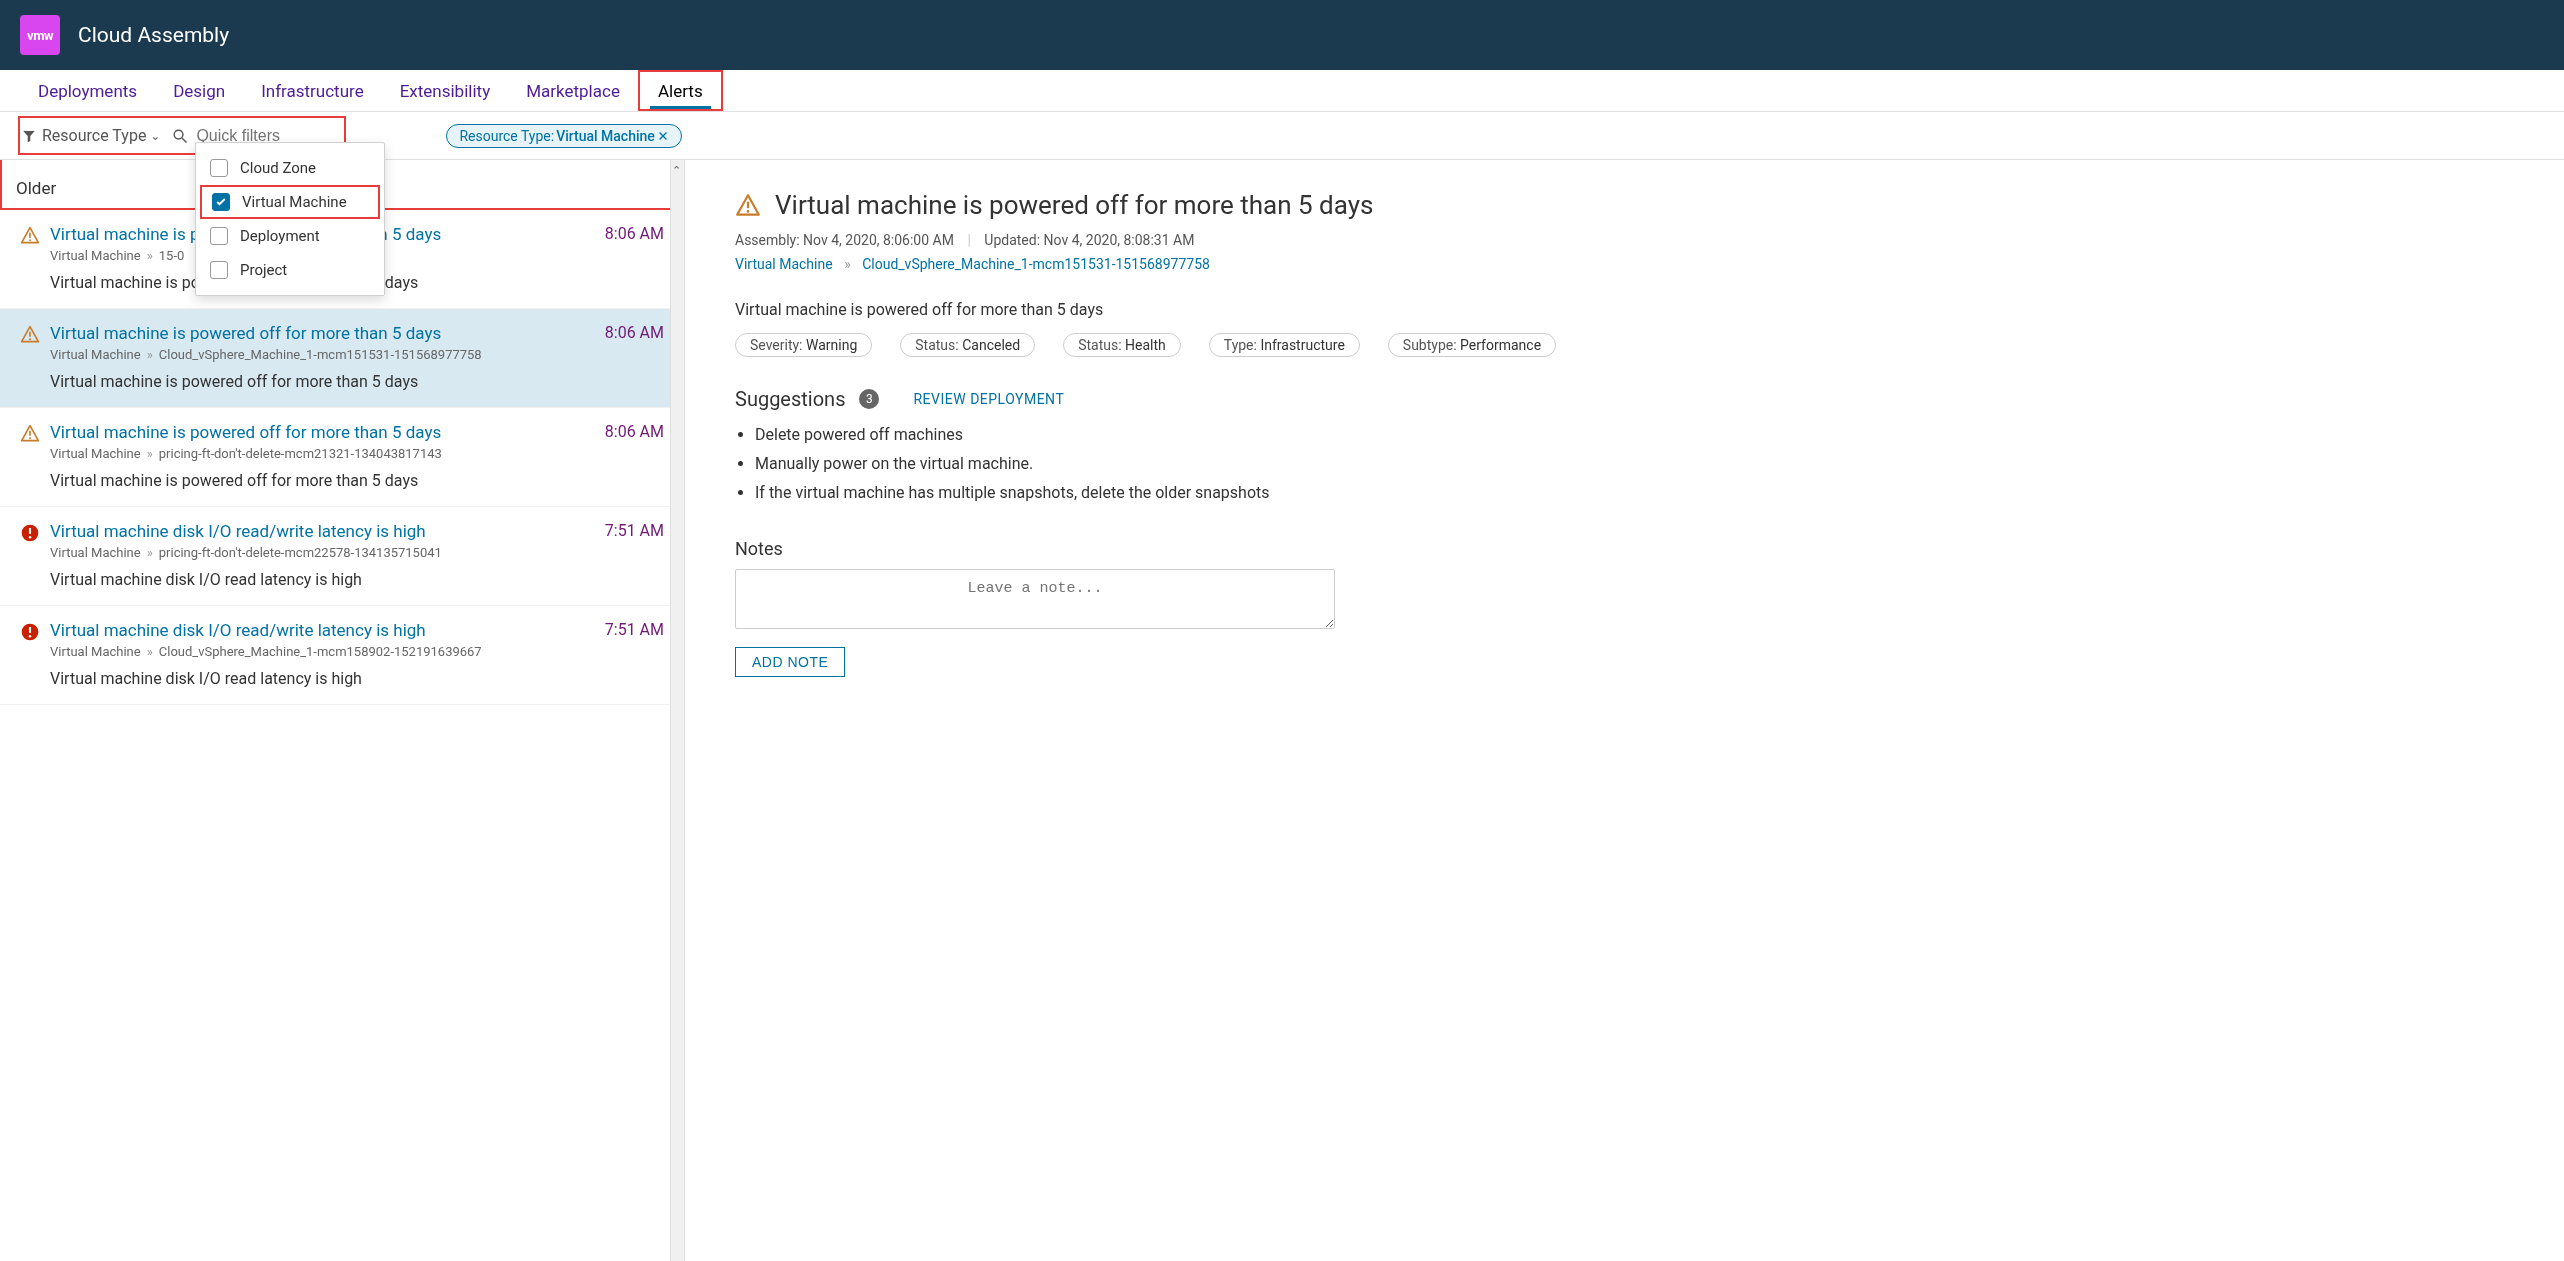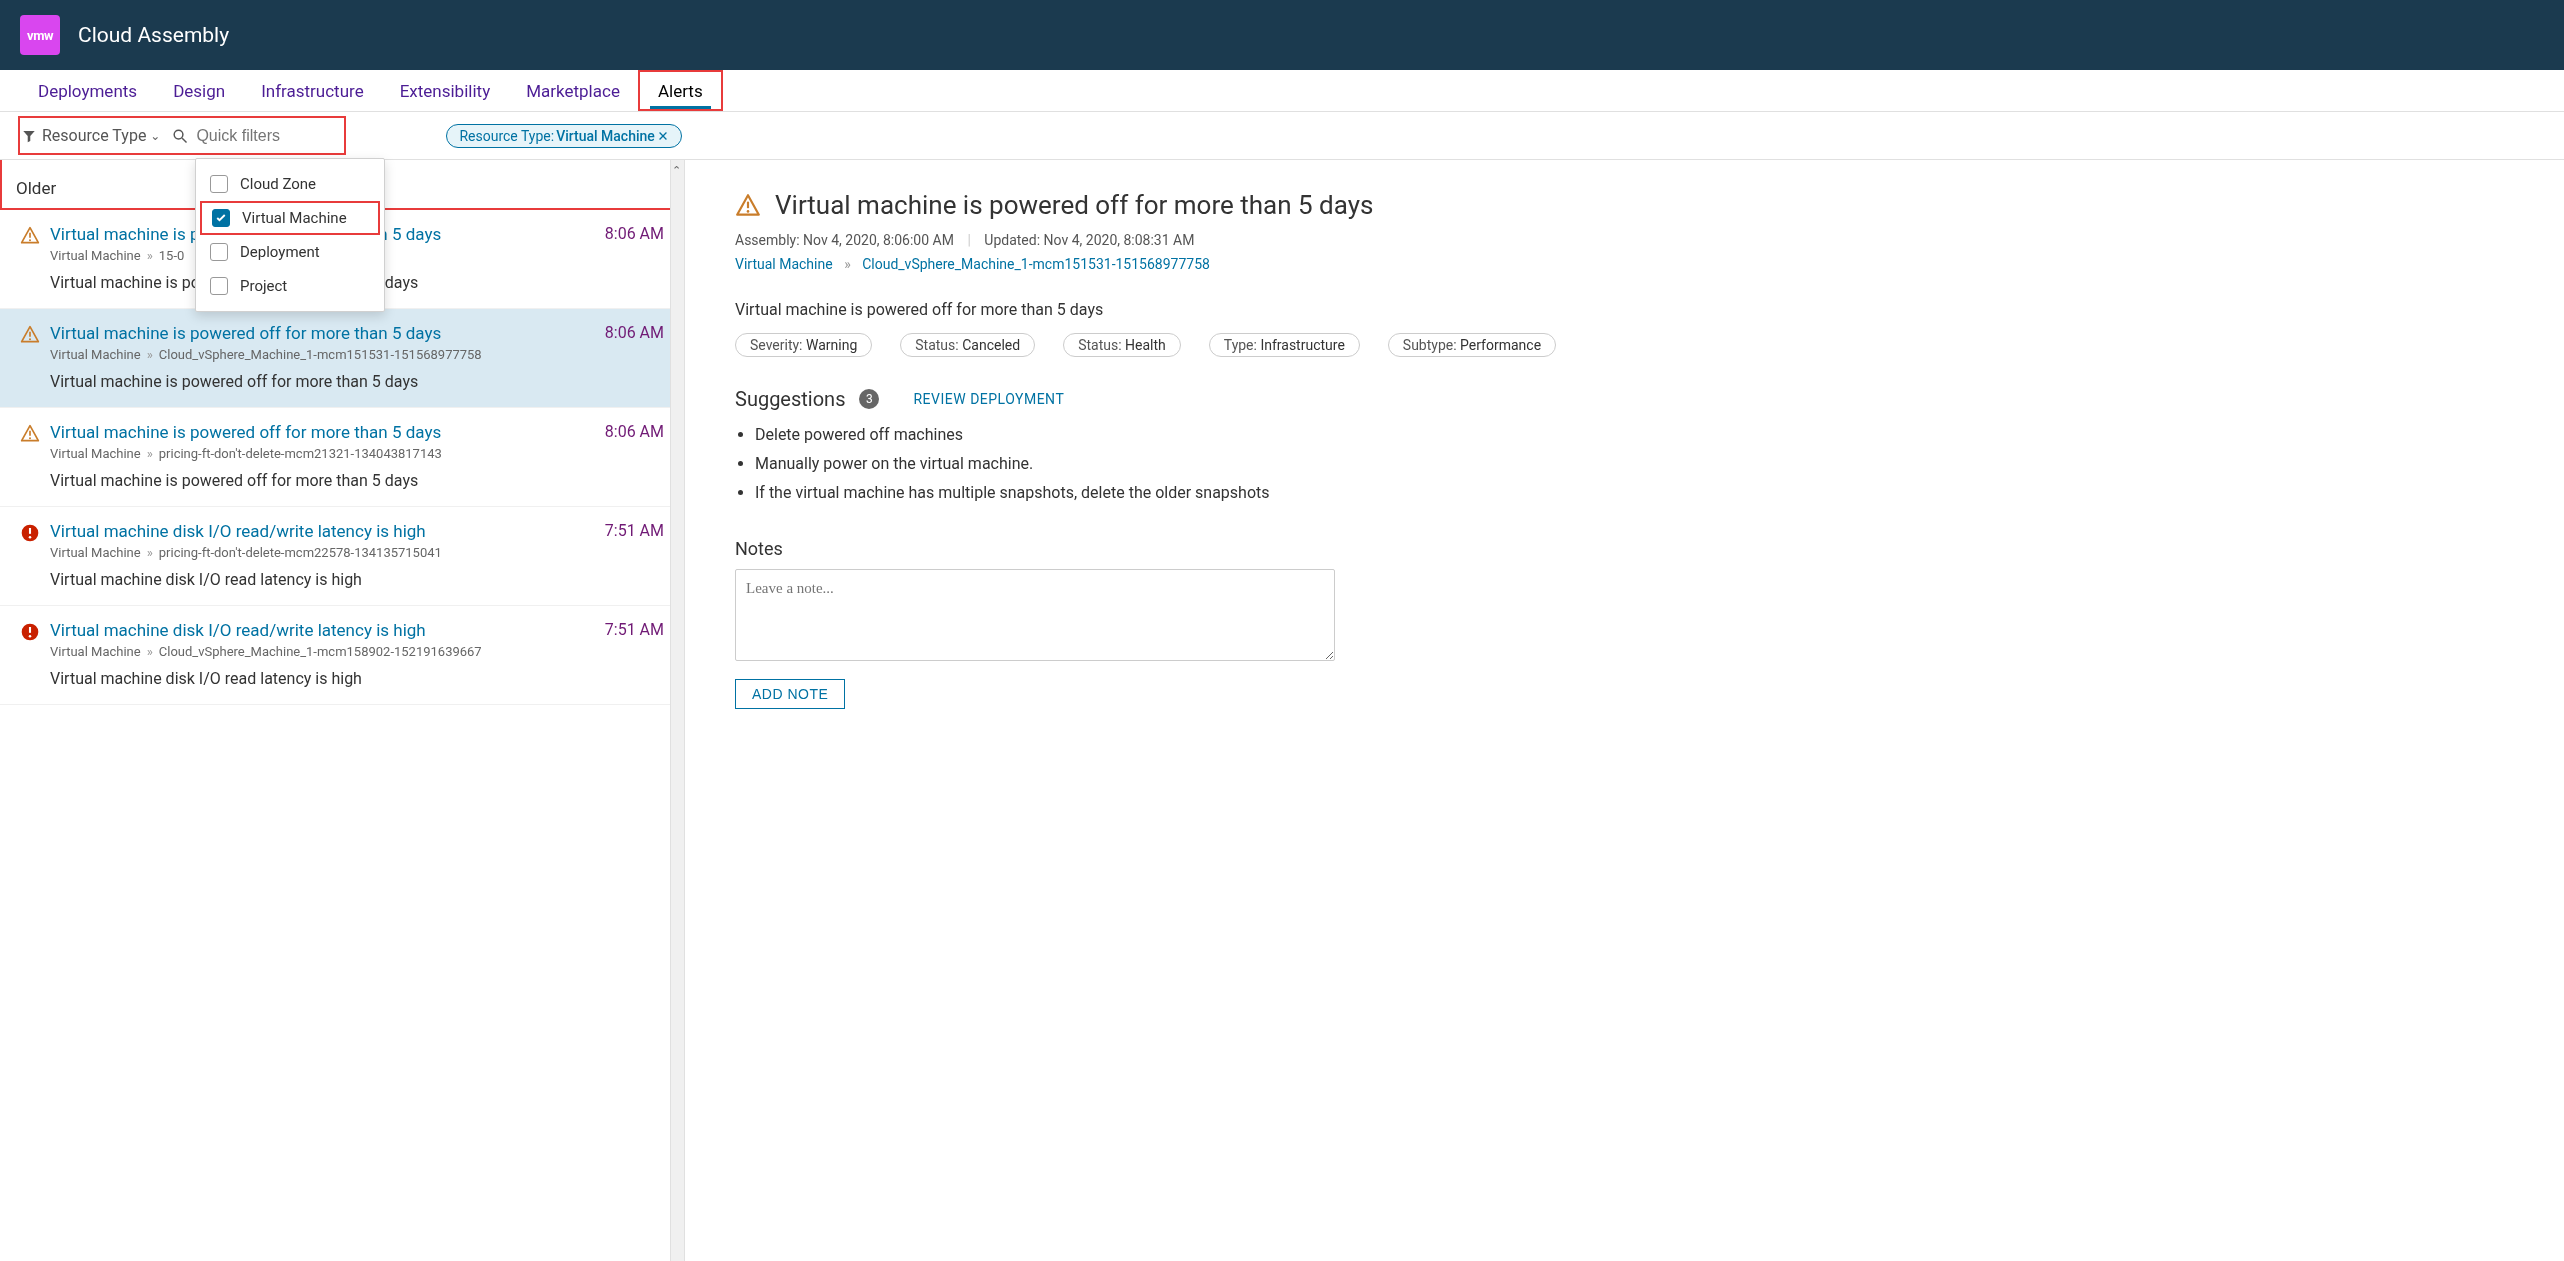--- a/index.html
+++ b/index.html
@@ -25,21 +25,21 @@
 .chevron { margin-left: 4px; font-size: 12px; color: #666; }
 .search-icon { width: 16px; height: 16px; margin-left: 12px; margin-right: 8px; }
 .quick-filters-input { border: none; outline: none; font-size: 16px; color: #555; width: 140px; }
 .filter-chip-wrap { margin-left: 90px; }
 .filter-chip { border: 1px solid #0072a3; background: #e6f4f9; border-radius: 14px; padding: 3px 12px; font-size: 14px; display: flex; align-items: center; gap: 2px; }
 .filter-chip .chip-label { color: #0072a3; }
 .filter-chip .chip-value { color: #0072a3; font-weight: 500; }
 .chip-close { width: 12px; height: 12px; cursor: pointer; }
 
 
-.dropdown { position: absolute; top: 40px; left: 175px; background: #fff; border: 1px solid #d0d0d0; box-shadow: 0 4px 12px rgba(0,0,0,0.15); width: 190px; z-index: 50; padding: 8px 0; border-radius: 2px; }
+.dropdown { position: absolute; top: 24px; left: 175px; background: #fff; border: 1px solid #d0d0d0; box-shadow: 0 4px 12px rgba(0,0,0,0.15); width: 190px; z-index: 50; padding: 8px 0; border-radius: 2px; }
 .dropdown-item { display: flex; align-items: center; padding: 8px 14px; font-size: 15px; cursor: pointer; gap: 12px; }
 .dropdown-item.selected-red { border: 2px solid #e83b3b; margin: 0 4px; padding: 6px 10px; }
 .checkbox { width: 18px; height: 18px; border: 1px solid #999; border-radius: 3px; display: flex; align-items: center; justify-content: center; flex-shrink: 0; }
 .checkbox.checked { background: #0072a3; border-color: #0072a3; }
 .checkbox.checked svg { width: 12px; height: 12px; }
 
 
 .main { display: flex; height: calc(100vh - 160px); }
 .left-pane { width: 685px; border-right: 1px solid #e0e0e0; overflow-y: auto; position: relative; }
 .right-pane { flex: 1; padding: 30px 50px 20px 50px; overflow-y: auto; }
@@ -71,21 +71,21 @@
 .tag-row { display: flex; gap: 28px; flex-wrap: wrap; margin-bottom: 30px; }
 .tag { border: 1px solid #ccc; border-radius: 14px; padding: 3px 14px; font-size: 14px; color: #555; }
 .tag .tag-value { color: #333; }
 .suggestions-header { display: flex; align-items: center; gap: 14px; margin-bottom: 14px; }
 .suggestions-title { font-size: 20px; }
 .count-badge { background: #666; color: #fff; border-radius: 50%; width: 20px; height: 20px; font-size: 12px; display: flex; align-items: center; justify-content: center; }
 .review-link { color: #0072a3; font-size: 14px; letter-spacing: 0.5px; margin-left: 20px; cursor: pointer; }
 .suggestion-list { list-style: disc; padding-left: 20px; margin-bottom: 36px; }
 .suggestion-list li { font-size: 16px; margin-bottom: 10px; }
 .notes-title { font-size: 18px; margin-bottom: 10px; }
-.notes-textarea { width: 600px; height: 92px; border: 1px solid #ccc; border-radius: 2px; padding: 10px; font-size: 15px; font-family: Liberation Serif, serif; resize: both; margin-bottom: 14px; }
+.notes-textarea { width: 600px; height: 60px; border: 1px solid #ccc; border-radius: 2px; padding: 10px; font-size: 15px; font-family: Liberation Mono, monospace; resize: both; margin-bottom: 14px; text-align: center; }
 .add-note-btn { border: 1px solid #0072a3; color: #0072a3; background: #fff; padding: 6px 16px; font-size: 14px; letter-spacing: 0.5px; cursor: pointer; }
 
 svg { display: block; }
 </style>
 </head>
 <body>
 
 <svg width="0" height="0" style="position:absolute">
   <defs>
     <g id="warning-triangle">

